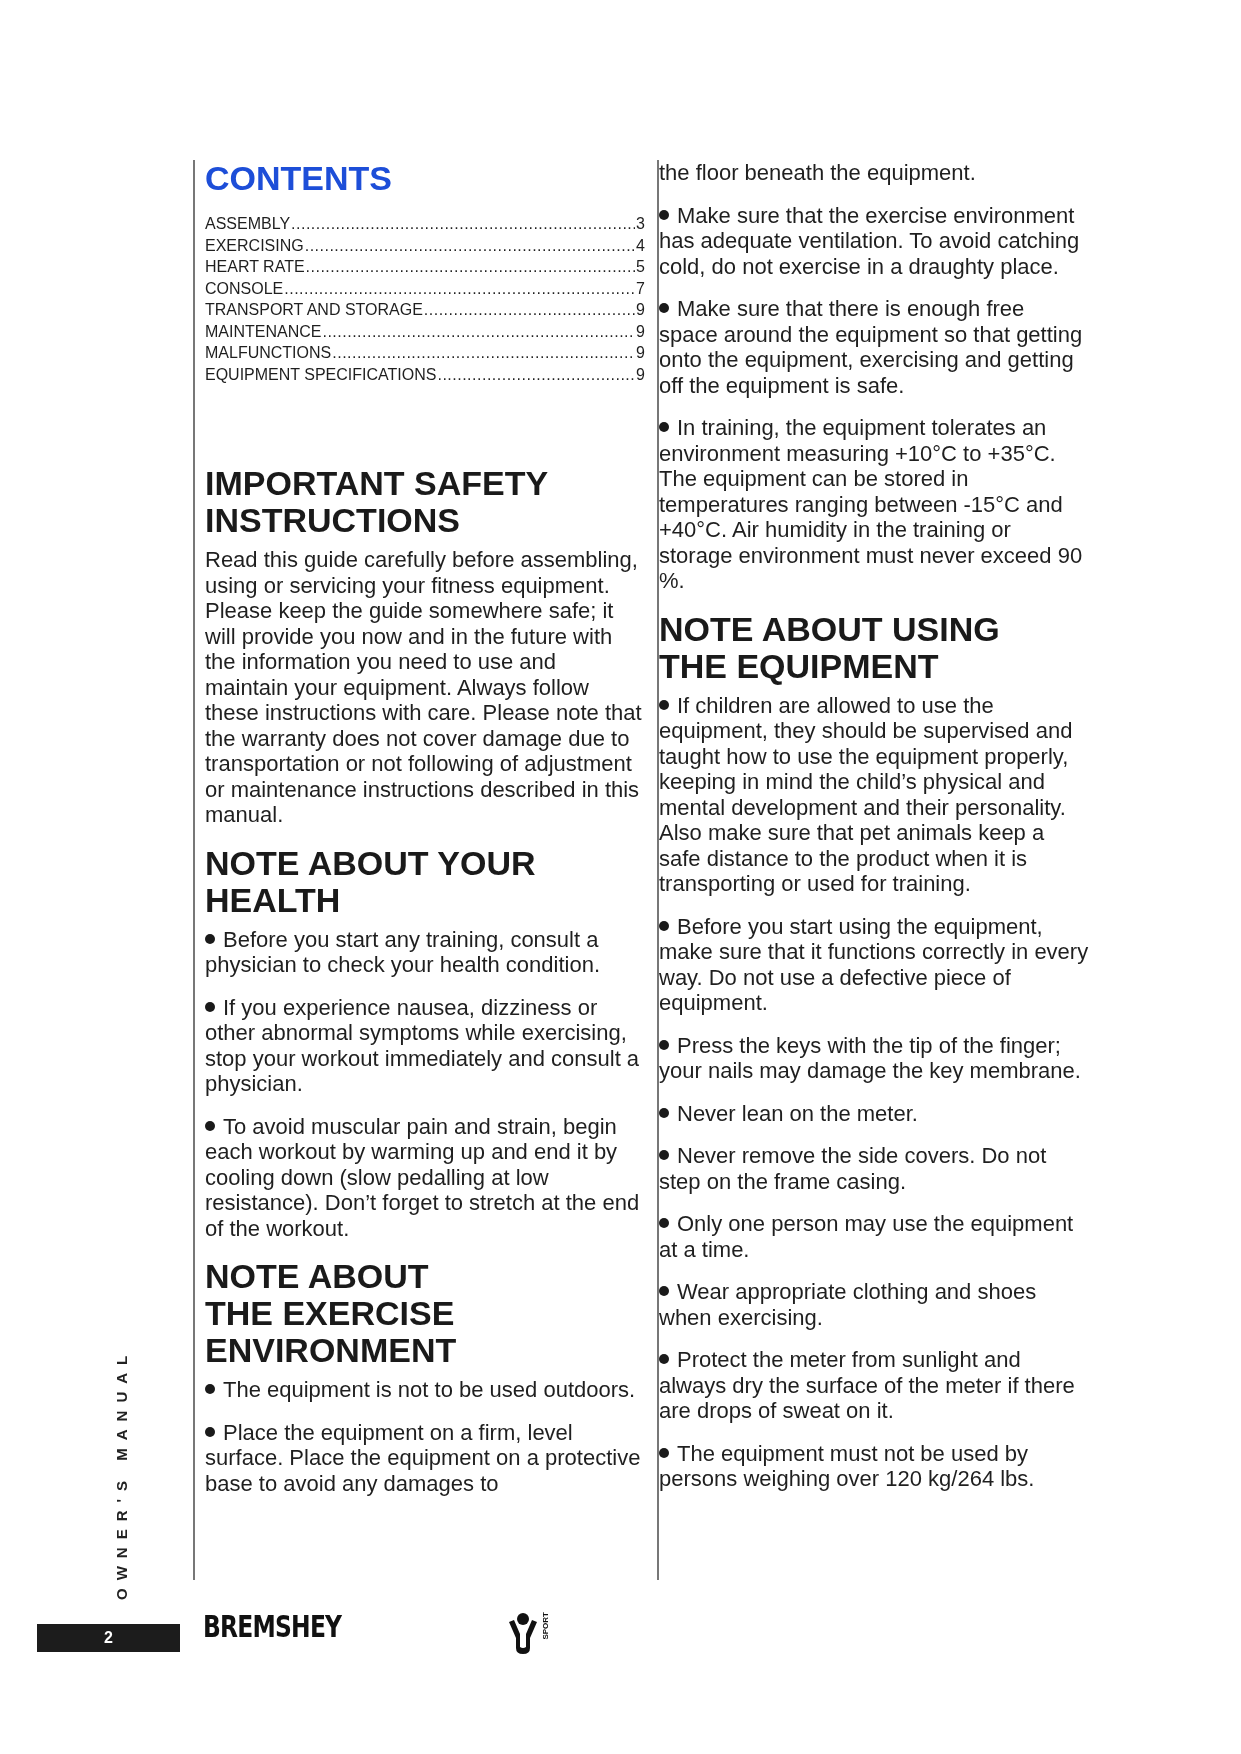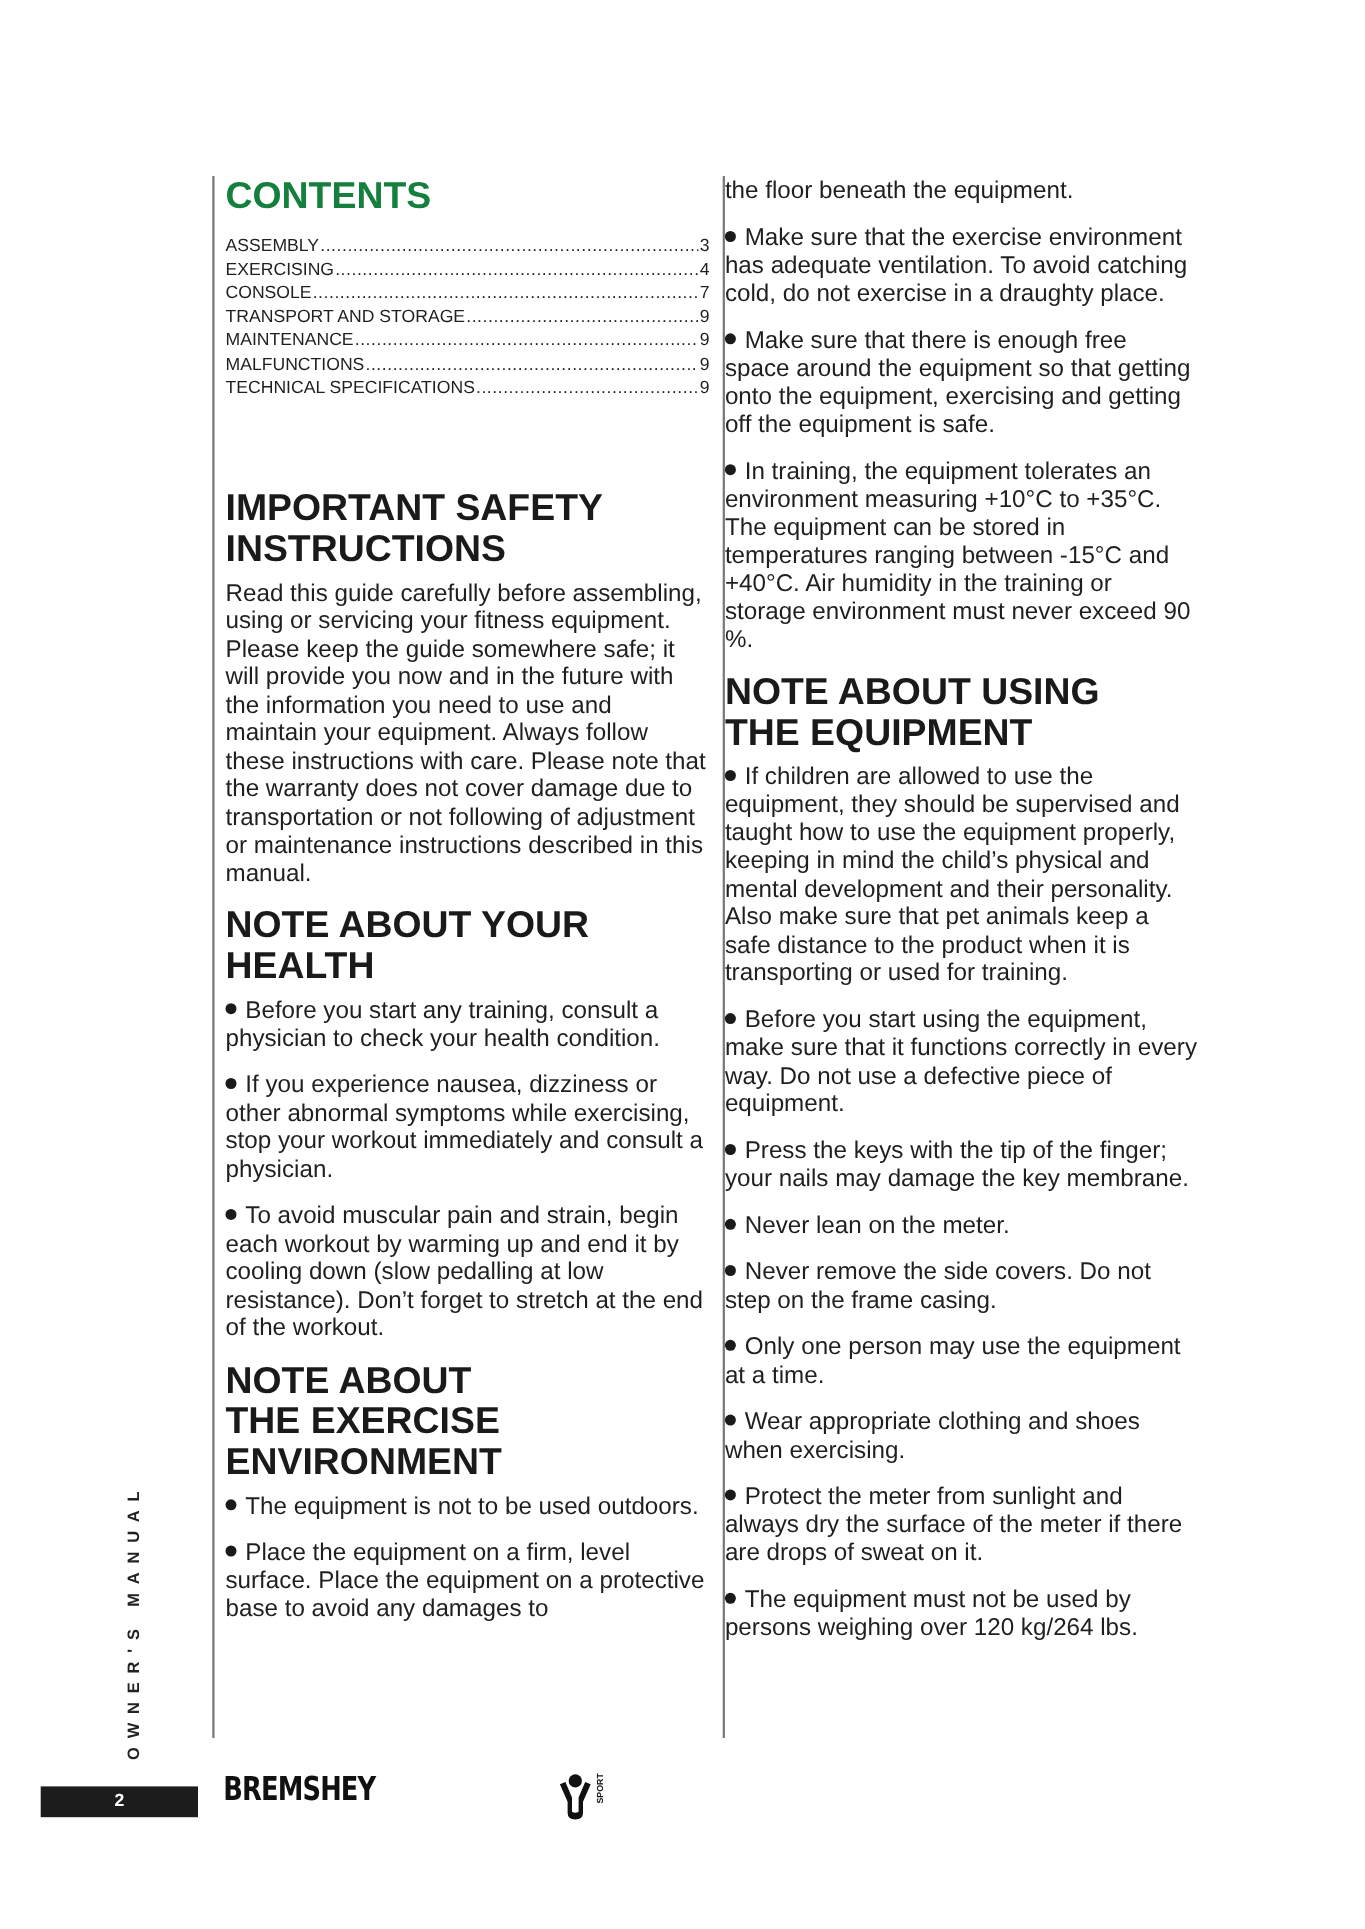--- a/index.html
+++ b/index.html
@@ -1,21 +1,21 @@
 <!DOCTYPE html>
 <html><head>
 <meta charset="utf-8">
 <style>
   html, body { margin: 0; padding: 0; background: #ffffff; }
   body { width: 1241px; height: 1754px; position: relative; overflow: hidden;
          font-family: "Liberation Sans", sans-serif; color: #1f1f1f; }
   .col { position: absolute; top: 160px; }
   .col-left { left: 193px; width: 440px; height: 1420px; border-left: 2px solid #777; padding-left: 10px; }
   .col-right { left: 657px; width: 430px; height: 1420px; border-left: 2px solid #777; top: 160px; }
-  .h1 { font-weight: bold; font-size: 34px; line-height: 37px; margin: 0; color: #15803d; }
+  .h1 { font-weight: bold; font-size: 34px; line-height: 37px; margin: 0; color: #1d4ed8; }
   .h2 { font-weight: bold; font-size: 34px; line-height: 37px; margin: 0 0 8px 0; color: #1a1a1a; }
   .toc { margin-top: 16px; font-size: 16px; line-height: 21.5px; }
   .toc-row { display: flex; align-items: baseline; }
   .toc-label { white-space: nowrap; }
   .toc-dots { flex: 1; overflow: hidden; white-space: nowrap; margin: 0 1px; }
   .toc-dots::after { content: "........................................................................................................................................................"; letter-spacing: 0.5px; }
   .toc-page { white-space: nowrap; }
   .p { font-size: 22px; line-height: 25.5px; margin: 0 0 17px 0; }
   .bullet { display: inline-block; width: 10px; height: 10px; background: #1a1a1a; border-radius: 50%; margin-right: 8px; vertical-align: 3px; }
   .side-label { position: absolute; left: 113px; top: 1600px; transform-origin: 0 0; transform: rotate(-90deg);
@@ -38,41 +38,46 @@
         <span class="toc-label">ASSEMBLY</span>
         <span class="toc-dots"></span>
         <span class="toc-page">3</span>
       </div>
     <div class="toc-row">
         <span class="toc-label">EXERCISING</span>
         <span class="toc-dots"></span>
         <span class="toc-page">4</span>
       </div>
     <div class="toc-row">
+        <span class="toc-label">HEART RATE</span>
+        <span class="toc-dots"></span>
+        <span class="toc-page">5</span>
+      </div>
+    <div class="toc-row">
         <span class="toc-label">CONSOLE</span>
         <span class="toc-dots"></span>
         <span class="toc-page">7</span>
       </div>
     <div class="toc-row">
         <span class="toc-label">TRANSPORT AND STORAGE</span>
         <span class="toc-dots"></span>
         <span class="toc-page">9</span>
       </div>
     <div class="toc-row">
         <span class="toc-label">MAINTENANCE</span>
         <span class="toc-dots"></span>
         <span class="toc-page">9</span>
       </div>
     <div class="toc-row">
         <span class="toc-label">MALFUNCTIONS</span>
         <span class="toc-dots"></span>
         <span class="toc-page">9</span>
       </div>
     <div class="toc-row">
-        <span class="toc-label">TECHNICAL SPECIFICATIONS</span>
+        <span class="toc-label">EQUIPMENT SPECIFICATIONS</span>
         <span class="toc-dots"></span>
         <span class="toc-page">9</span>
       </div>
   </div>
 
   <div style="height:80px"></div>
 
   <h2 class="h2">IMPORTANT SAFETY INSTRUCTIONS</h2>
   <p class="p">Read this guide carefully before assembling, using or servicing your fitness equipment. Please keep the guide somewhere safe; it will provide you now and in the future with the information you need to use and maintain your equipment. Always follow these instructions with care. Please note that the warranty does not cover damage due to transportation or not following of adjustment or maintenance instructions described in this manual.</p>
 

